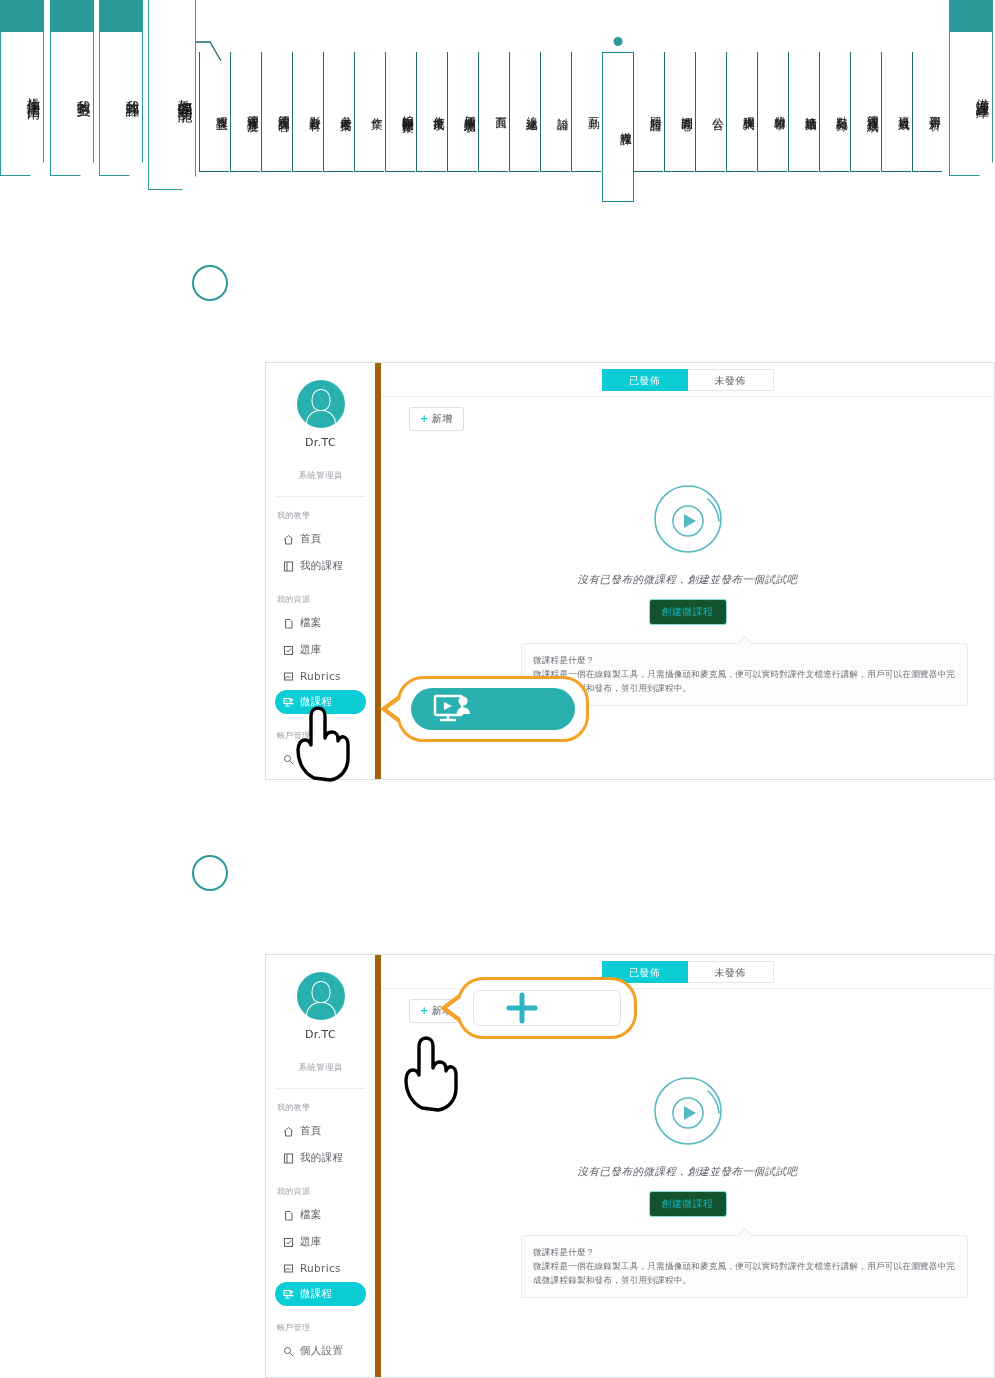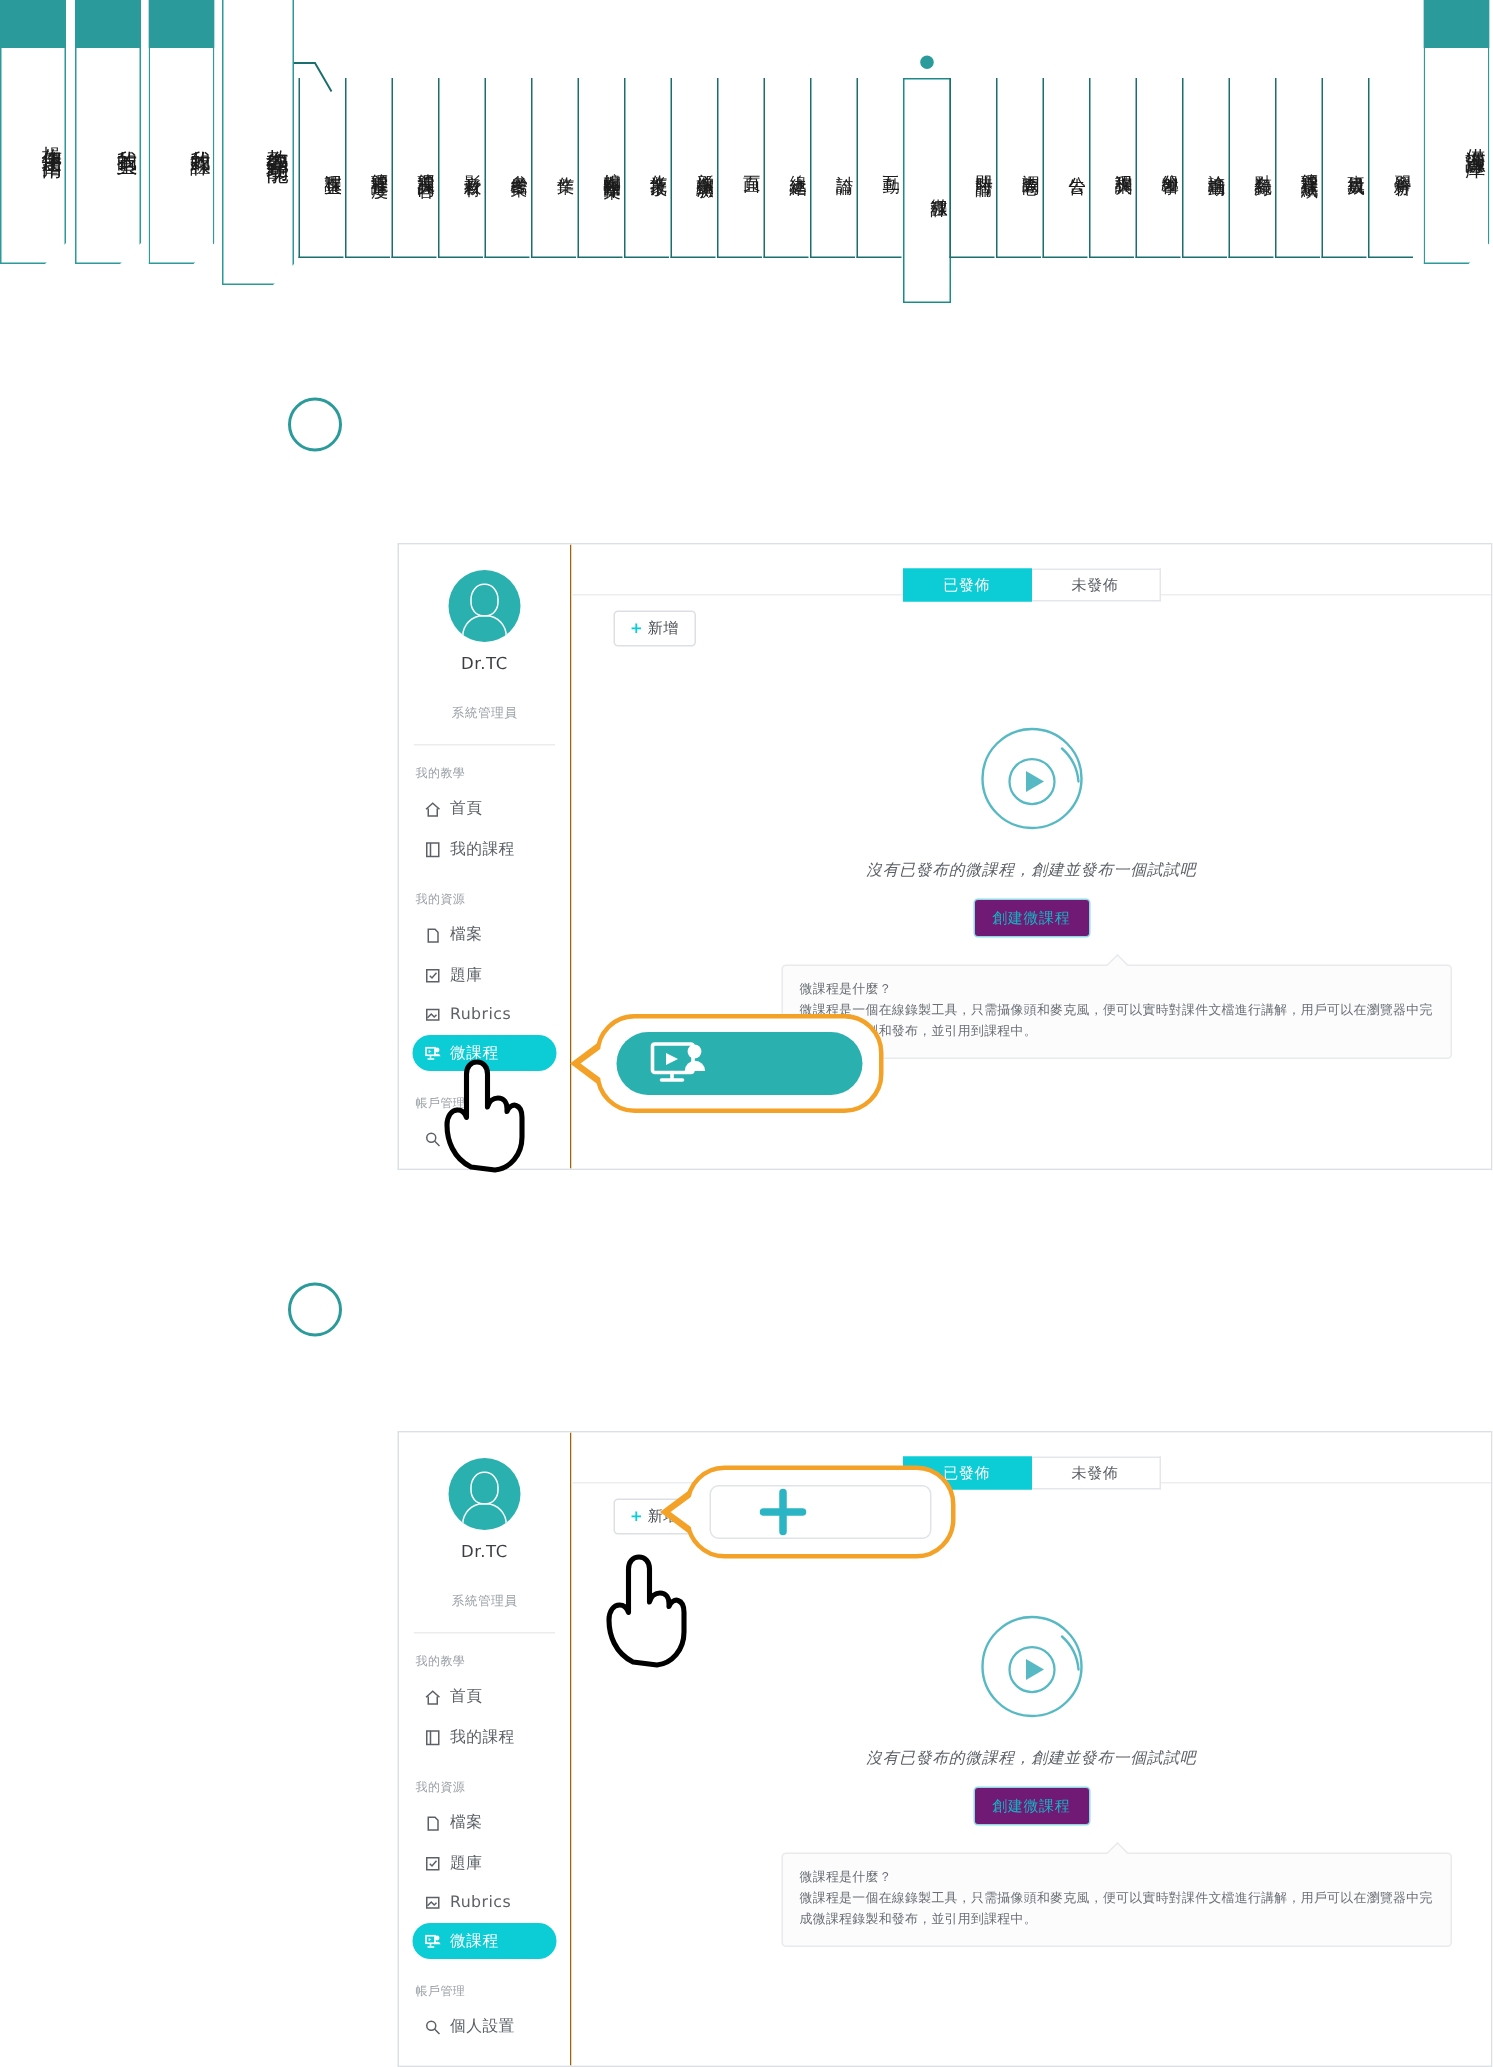--- a/index.html
+++ b/index.html
@@ -87,21 +87,21 @@
   
   .panel {
     position: absolute;
     background: #ffffff;
     border: 1px solid #dcdfe3;
     overflow: hidden;
   }
   .panel .side {
     position: absolute; left: 0; top: 0; bottom: 0; width: 115px;
     background: #ffffff;
-    border-right: 1px solid #a16207;
+    border-right: 6px solid #a16207;
   }
   .panel .main { position: absolute; left: 115px; top: 0; right: 0; bottom: 0; background: #fff; }
 
   .avatar-wrap { text-align: center; padding-top: 17px; }
   .avatar {
     width: 48px; height: 48px; border-radius: 50%;
     background: #2bb0b0; margin: 0 auto;
     position: relative; overflow: hidden;
   }
   .avatar .head {
@@ -124,21 +124,21 @@
     font-size: 10.5px; color: #5c6167; border-radius: 13px;
     letter-spacing: .3px;
   }
   .sitem.active { background: #0ccdd6; color: #ffffff; }
   .sic { width: 11px; height: 11px; flex: 0 0 11px; display: block; }
 
   .tabbar {
     position: absolute; left: 0; right: 0; top: 0; height: 34px;
     border-bottom: 1px solid #eceef0;
   }
-  .tabgrp { position: absolute; left: 50%; transform: translateX(-50%); top: 16px; display: flex; }
+  .tabgrp { position: absolute; left: 50%; transform: translateX(-50%); top: 6px; display: flex; }
   .tabbtn {
     width: 86px; height: 22px; line-height: 22px; text-align: center;
     font-size: 10px; color: #5c6167; background: #fff;
     border: 1px solid #e4e7ea; letter-spacing: .4px;
   }
   .tabbtn + .tabbtn { border-left: none; }
   .tabbtn.active { background: #0ccdd6; color: #fff; border-color: #0ccdd6; }
 
   .newbtn {
     position: absolute; left: 16px; top: 44px;
@@ -150,21 +150,21 @@
   .newbtn .plus { color: #0ccdd6; font-weight: bold; margin-right: 3px; }
 
   .empty { position: absolute; left: 0; right: 0; top: 120px; text-align: center; }
   .playcirc {
     width: 72px; height: 72px; margin: 0 auto 18px auto; position: relative;
   }
   .emptytxt { font-size: 10.5px; color: #5c6167; letter-spacing: .5px; font-style: italic; }
   .createbtn {
     display: inline-block; margin-top: 12px;
     padding: 5px 12px; font-size: 10px; color: #13b5c4;
-    border: 1px solid #8fd9e2; border-radius: 3px; background: #701a75;
+    border: 1px solid #8fd9e2; border-radius: 3px; background: #14532d;
     letter-spacing: .4px;
   }
   .infobox {
     position: absolute; left: 140px; right: 26px; top: 280px;
     border: 1px solid #e8eaec; background: #fcfcfd; border-radius: 3px;
     padding: 9px 11px; font-size: 8.6px; color: #6a6f75; line-height: 1.65;
     letter-spacing: .2px;
   }
   .infobox .arrowup {
     position: absolute; left: 50%; top: -6px; transform: translateX(-50%) rotate(45deg);

